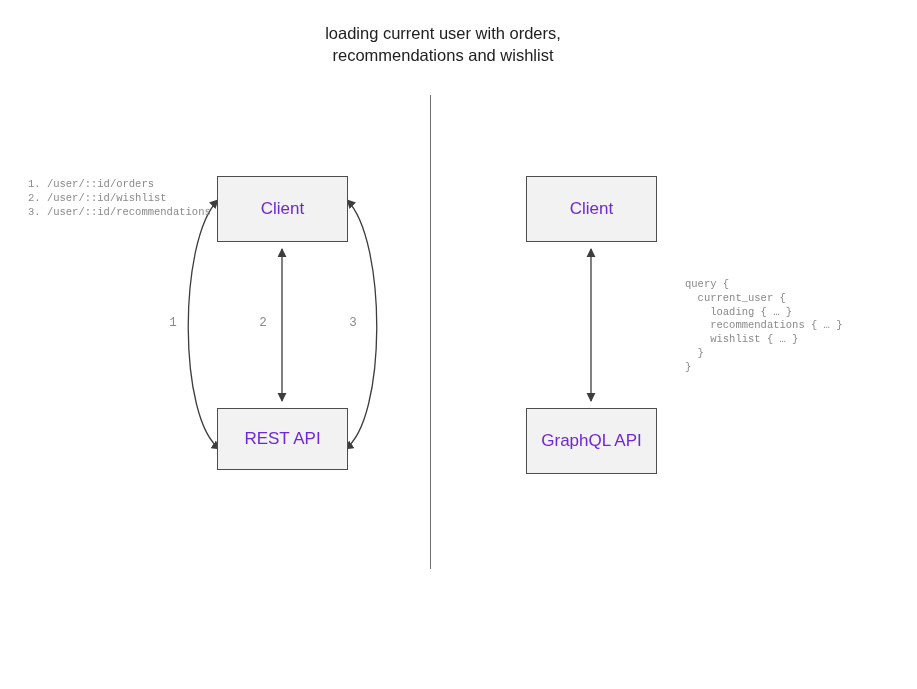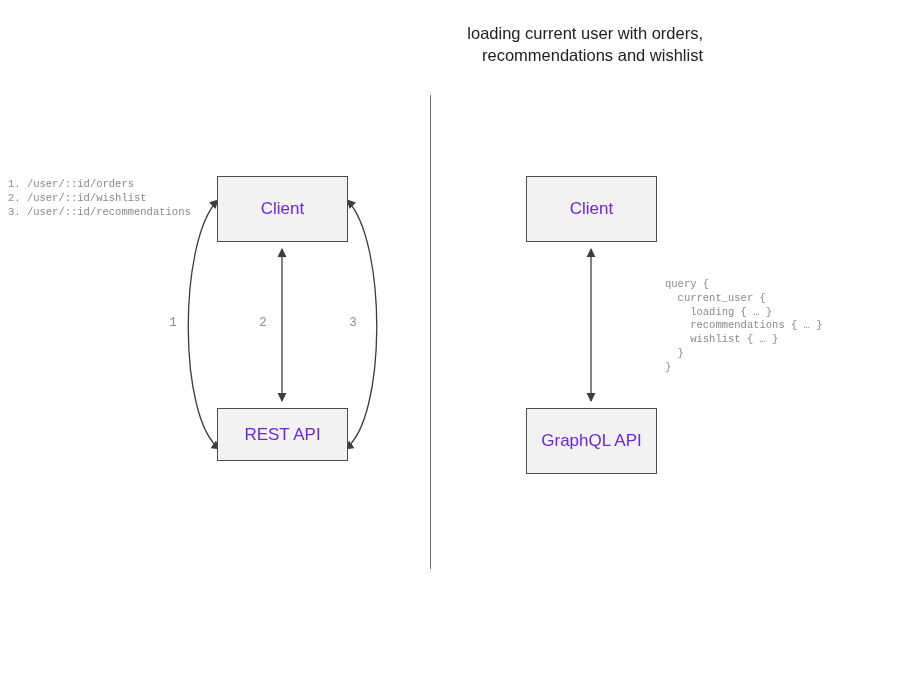--- a/index.html
+++ b/index.html
@@ -19,21 +19,21 @@
     position: absolute;
     left: 0; top: 0;
     width: 917px;
     height: 689px;
   }
   .title {
     position: absolute;
     left: 183px;
     top: 22px;
     width: 520px;
-    text-align: right;
+    text-align: center;
     font-family: "Liberation Sans", sans-serif;
     font-size: 16.5px;
     line-height: 22px;
     color: #212121;
     white-space: pre-line;
   }
   .divider {
     position: absolute;
     left: 430px;
     top: 95px;
@@ -47,31 +47,32 @@
     background: #f2f2f2;
     border: 1.4px solid #4d4d4d;
     display: flex;
     align-items: center;
     justify-content: center;
     font-family: "Liberation Sans", sans-serif;
     font-size: 17px;
     color: #6d28d9;
   }
   #node-rest-client  { left: 217px; top: 176px; width: 131px; height: 66px; }
-  #node-rest-api     { left: 217px; top: 408px; width: 131px; height: 53px; }
+  #node-rest-api     { left: 217px; top: 408px; width: 131px; height: 62px; }
   #node-gql-client   { left: 526px; top: 176px; width: 131px; height: 66px; }
   #node-gql-api      { left: 526px; top: 408px; width: 131px; height: 66px; justify-content: center; }
 
   .mono-block {
     position: absolute;
     font-family: "Liberation Mono", monospace;
     font-size: 10.5px;
     line-height: 13.8px;
     color: #8a8a8a;
     white-space: pre;
+    margin-left: 20px;
   }
   #rest-endpoints { left: 8px; top: 178px; }
   #gql-query      { left: 665px; top: 278px; }
 
   .edge-label {
     position: absolute;
     font-family: "Liberation Mono", monospace;
     font-size: 12.5px;
     color: #8a8a8a;
     text-align: center;

